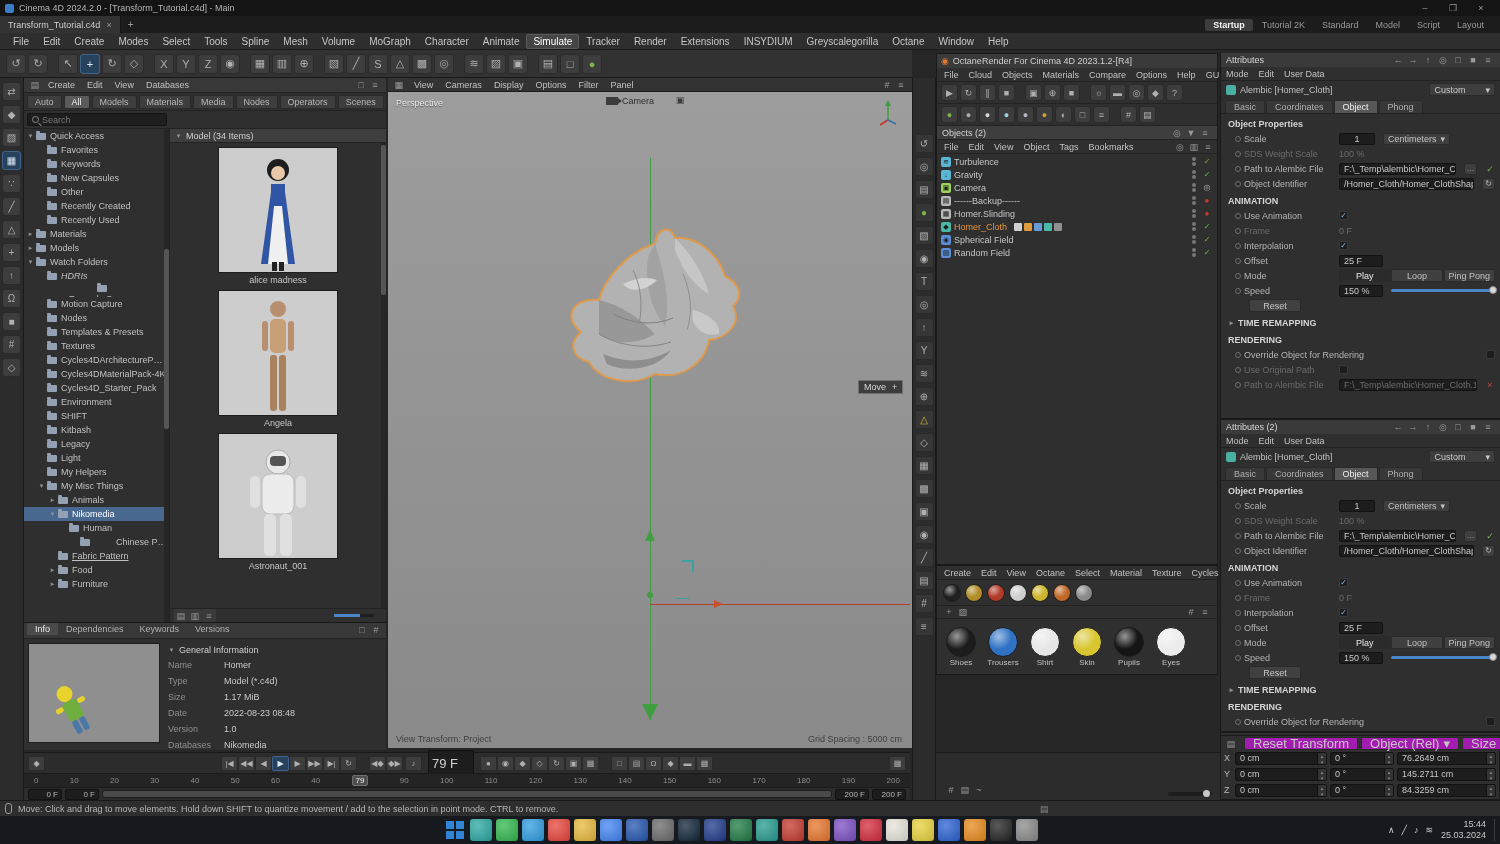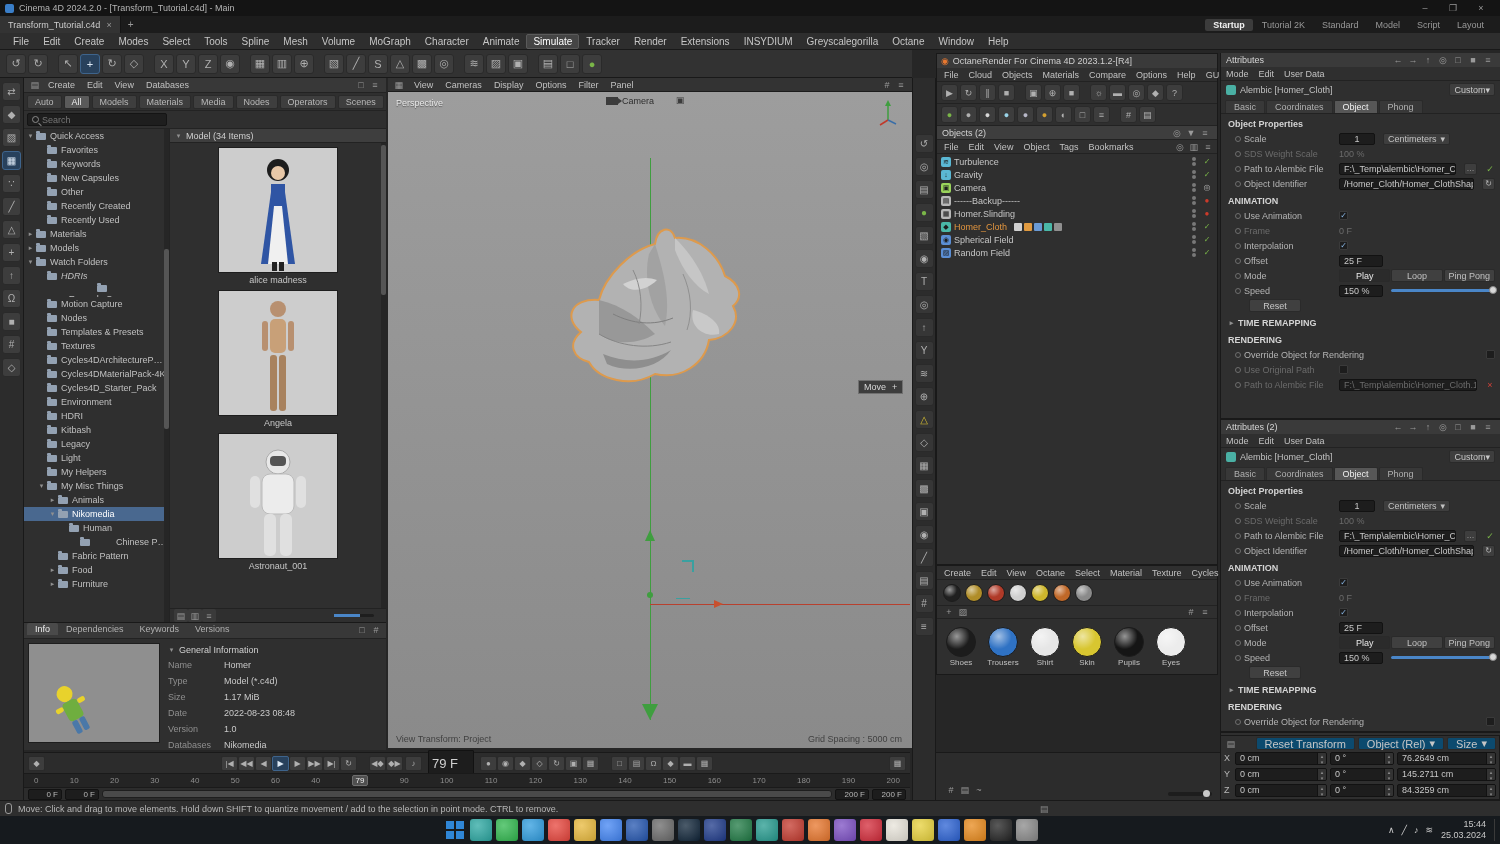--- a/index.html
+++ b/index.html
@@ -142,21 +142,21 @@
 .attr-stack{left:1220px;top:53px;width:280px;height:682px;overflow:hidden;background:#2f2f2f;border-left:1px solid #191919}
 .attr-list{display:flex;flex-direction:column}
 .attr-panel{height:367px;overflow:hidden;border-bottom:2px solid #191919;display:flex;flex-direction:column;background:#2f2f2f}
 .attr-panel ~ .attr-panel{height:313px}
 .p-head{height:14px;background:#3a3a3a;display:flex;align-items:center;padding:0 5px;font-size:9px;color:#d6d6d6;flex:none}
 .p-hicons{margin-left:auto;display:flex;gap:1px}
 .p-menus{height:14px;display:flex;align-items:center;font-size:9px;border-bottom:1px solid #222;flex:none}
 .p-menus .om{padding:0 5px}
 .attr-obj{height:17px;display:flex;align-items:center;gap:4px;padding:0 5px;font-size:9px;flex:none}
 .alembic-ico{width:10px;height:10px;background:#4ab0a4;border-radius:2px;flex:none}
-.custom-dd{margin-left:auto;background:#3e3e3e;border:1px solid #2a2a2a;border-radius:2px;padding:0 4px;height:13px;display:flex;align-items:center;gap:0;font-size:9px;color:#c8c8c8}
+.custom-dd{margin-left:auto;background:#3e3e3e;border:1px solid #2a2a2a;border-radius:2px;padding:0 4px;height:13px;display:flex;align-items:center;gap:20px;font-size:9px;color:#c8c8c8}
 .attr-tabs{height:16px;display:flex;align-items:flex-end;gap:1px;padding:0 4px;border-bottom:1px solid #222;flex:none}
 .attr-tab{padding:1px 8px;font-size:9px;background:#383838;color:#b0b0b0;border:1px solid #2a2a2a;border-bottom:none;border-radius:2px 2px 0 0;white-space:nowrap}
 .attr-tab.active{background:#575757;color:#f0f0f0}
 .sec{height:15px;display:flex;align-items:center;padding:0 7px;font-size:9px;font-weight:bold;color:#d4d4d4;flex:none;gap:3px;margin-top:2px}
 .prow{height:15px;display:flex;align-items:center;padding:0 5px 0 14px;font-size:9px;flex:none;gap:8px}
 .plabel{width:96px;color:#b4b4b4;flex:none;display:flex;align-items:center;gap:3px;white-space:nowrap;overflow:hidden}
 .plabel.wide{width:auto;flex:1}
 .plabel::before{content:"";width:4px;height:4px;border:1px solid #6e6e6e;border-radius:50%;flex:none}
 .pval{color:#c8c8c8}
 .prow.muted .plabel,.prow.muted .pval,.prow.muted .pfield{color:#6b6b6b}
@@ -172,21 +172,21 @@
 .slider{flex:1;height:3px;background:#1d1d1d;border-radius:2px;position:relative}
 .slider .fill{position:absolute;left:0;top:0;height:3px;background:#4a86c8;width:100%;border-radius:2px}
 .slider .knob{position:absolute;right:-2px;top:-3px;width:8px;height:8px;border-radius:50%;background:#d8d8d8;border:1px solid #888}
 .reset-btn{margin-left:14px;width:52px;height:13px;background:#404040;border:1px solid #2a2a2a;border-radius:2px;display:flex;align-items:center;justify-content:center;font-size:9px;color:#c8c8c8}
 .fbtn{width:13px;height:12px;background:#3e3e3e;border:1px solid #2a2a2a;border-radius:2px;display:flex;align-items:center;justify-content:center;font-size:8px;color:#b8b8b8;flex:none}
 .redx{color:#d04038;font-size:9px;width:10px;text-align:center;flex:none}
 .grncheck{color:#7ab648;font-size:9px;width:10px;text-align:center;flex:none}
 
 .coords{left:1220px;top:735px;width:280px;height:65px;background:#2f2f2f;border:1px solid #191919;display:flex;flex-direction:column;padding:1px 3px;gap:0}
 .c-top{height:16px;display:flex;align-items:center;gap:3px}
-.c-btn{height:13px;background:#0c4a6e;border:1px solid #2a2a2a;border-radius:2px;display:flex;align-items:center;justify-content:center;font-size:11px;color:#c6c6c6;padding:0 8px;gap:4px;white-space:nowrap}
+.c-btn{height:13px;background:#a21caf;border:1px solid #2a2a2a;border-radius:2px;display:flex;align-items:center;justify-content:center;font-size:13px;color:#c6c6c6;padding:0 8px;gap:4px;white-space:nowrap}
 .c-row{height:16px;display:flex;align-items:center;gap:3px;font-size:9px}
 .c-axis{width:8px;color:#b8b8b8;flex:none}
 .stepfield{background:#1d1d1d;border:1px solid #121212;border-radius:2px;height:13px;display:flex;align-items:center;font-size:9px;color:#c8c8c8;padding-left:4px;overflow:hidden}
 .stepfield .st{margin-left:auto;display:flex;flex-direction:column;width:9px;border-left:1px solid #121212;height:100%;flex:none}
 .st i{flex:1;display:flex;align-items:center;justify-content:center;font-size:5px;color:#8a8a8a;font-style:normal;background:#333}
 .sf1{width:92px}.sf2{width:64px}.sf3{flex:1}
 
 .timeline{left:24px;top:752px;width:886px;height:48px;background:#2c2c2c;border-top:1px solid #191919;display:flex;flex-direction:column}
 .tl-controls{height:20px;display:flex;align-items:center;gap:2px;padding:0 4px;flex:none}
 .tl-controls .ticon{width:17px;height:15px;font-size:8px;border-radius:2px}
@@ -489,21 +489,21 @@
 
             <div class="tree-row" style="padding-left: 14px;">
               <span class="caret"></span>
               <span class="fold"></span>
               <span class="tree-label">Environment</span>
             </div>
 
             <div class="tree-row" style="padding-left: 14px;">
               <span class="caret"></span>
               <span class="fold"></span>
-              <span class="tree-label">HDRI</span>
+              <span class="tree-label">SHIFT</span>
             </div>
 
             <div class="tree-row" style="padding-left: 14px;">
               <span class="caret"></span>
               <span class="fold"></span>
               <span class="tree-label">Kitbash</span>
             </div>
 
             <div class="tree-row" style="padding-left: 14px;">
               <span class="caret"></span>
@@ -546,21 +546,21 @@
               <span class="fold"></span>
               <span class="tree-label">Human</span>
             </div>
 
             <div class="tree-row" style="padding-left: 25px; gap: 24px;">
               <span class="caret"></span>
               <span class="fold"></span>
               <span class="tree-label">Chinese Patterns</span>
             </div>
 
-            <div class="tree-row" style="padding-left: 25px;">
+            <div class="tree-row" style="padding-left: 25px; text-decoration: underline;">
               <span class="caret"></span>
               <span class="fold"></span>
               <span class="tree-label">Fabric Pattern</span>
             </div>
 
             <div class="tree-row" style="padding-left: 25px;">
               <span class="caret">▸</span>
               <span class="fold"></span>
               <span class="tree-label">Food</span>
             </div>

